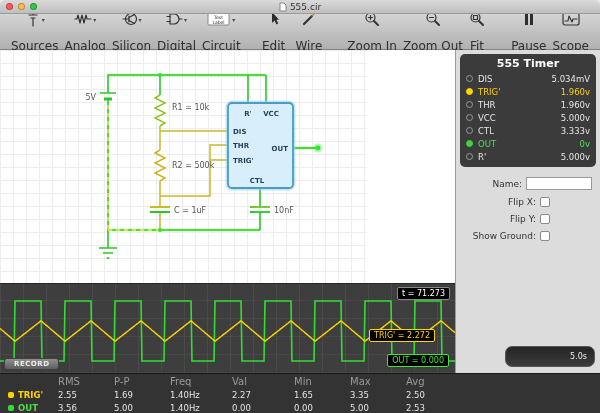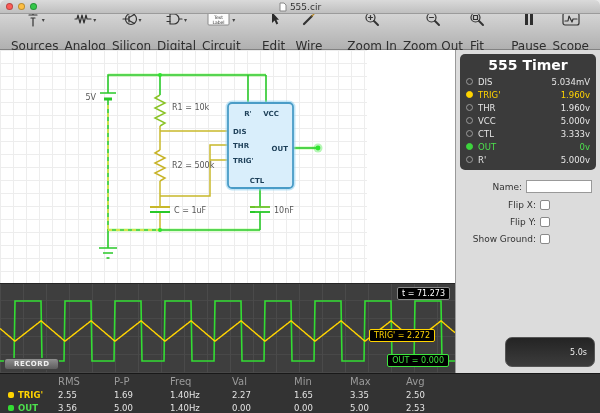--- a/index.html
+++ b/index.html
@@ -39,36 +39,36 @@
   .scope svg{position:absolute;left:0;top:0;}
   .scope-tag{position:absolute;font-size:8px;padding:0 4px;background:#000;border-radius:2px;line-height:11px;white-space:nowrap;}
   .tag-t{top:3px;right:5px;color:#fff;border:1px solid #888;}
   .tag-trig{top:45px;right:20px;color:#ffd400;border:1px solid #ffd400;}
   .tag-out{top:70px;right:6px;color:#3ee63e;border:1px solid #3ee63e;}
   .record{position:absolute;left:4px;bottom:3px;font-size:7px;font-weight:bold;color:#efefef;background:linear-gradient(#8f8f8f,#5d5d5d);border:1px solid #3f3f3f;border-radius:3px;padding:1px 9px;letter-spacing:.5px;}
 
   
   .sidebar{flex:1;background:#dcdcdc;border-left:1px solid #999;display:flex;flex-direction:column;}
   .sigpanel{margin:4px 4px 2px 4px;background:#3b3b3b;border-radius:5px;padding:3px 6px 4px 6px;color:#ddd;}
-  .sigtitle{font-size:14px;font-weight:bold;text-align:center;color:#fff;margin-bottom:2px;}
+  .sigtitle{font-size:11px;font-weight:bold;text-align:center;color:#fff;margin-bottom:2px;}
   .sigrow{display:flex;align-items:center;height:13px;font-size:8.5px;gap:5px;}
   .radio{width:7px;height:7px;border:1px solid #9a9a9a;border-radius:50%;flex:0 0 7px;}
   .radio.on-yellow{background:#ffd400;border-color:#ffd400;}
   .radio.on-green{background:#3dd43d;border-color:#3dd43d;}
   .signame{flex:1;color:#e6e6e6;}
   .sigval{text-align:right;color:#e6e6e6;}
   .c-yellow, .c-yellow .signame, .c-yellow .sigval{color:#ffd400;}
   .c-green, .c-green .signame, .c-green .sigval{color:#4de04d;}
   .props{font-size:9px;color:#333;margin-top:8px;}
   .prow{display:flex;align-items:center;justify-content:flex-end;margin:0 8px 7px 0;gap:4px;}
   .prow.cb{margin-right:50px;}
   .namefield{width:66px;height:13px;border:1px solid #999;font-size:9px;background:#fff;}
   .checkbox{width:10px;height:10px;border:1px solid #8a8a8a;background:#fff;border-radius:2px;}
   .sspacer{flex:1;}
-  .timebase{align-self:flex-end;margin:0 5px 6px 0;width:90px;height:30px;background:linear-gradient(#242424,#3c3c3c);border:1px solid #555;border-radius:7px;color:#eee;font-size:8px;display:flex;align-items:center;justify-content:flex-end;padding-right:7px;}
+  .timebase{align-self:flex-end;margin:0 5px 6px 0;width:90px;height:21px;background:linear-gradient(#242424,#3c3c3c);border:1px solid #555;border-radius:7px;color:#eee;font-size:8px;display:flex;align-items:center;justify-content:flex-end;padding-right:7px;}
 
   
   .stats{flex:0 0 40px;height:40px;background:#333;border-top:1px solid #191919;display:grid;
     grid-template-columns:50px 56px 56px 62px 62px 56px 56px 56px 1fr;
     grid-template-rows:13px 13px 13px;align-items:center;font-size:8.5px;color:#e4e4e4;padding:1px 0 0 8px;}
   .sh{color:#9a9a9a;font-size:10px;}
   .sname{display:flex;align-items:center;gap:4px;font-weight:bold;}
   .dot{width:6px;height:6px;border-radius:2px;display:inline-block;}
 </style>
 </head>

